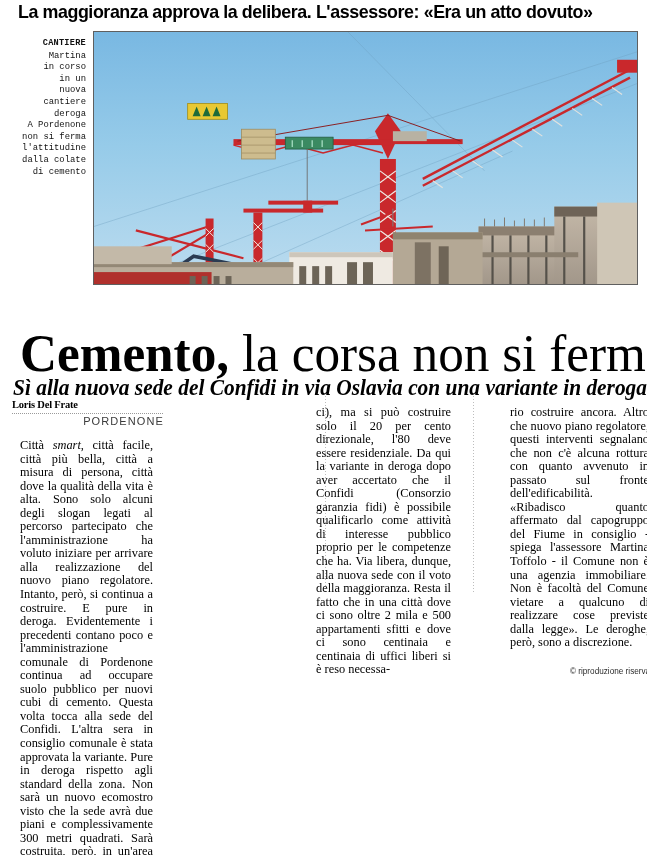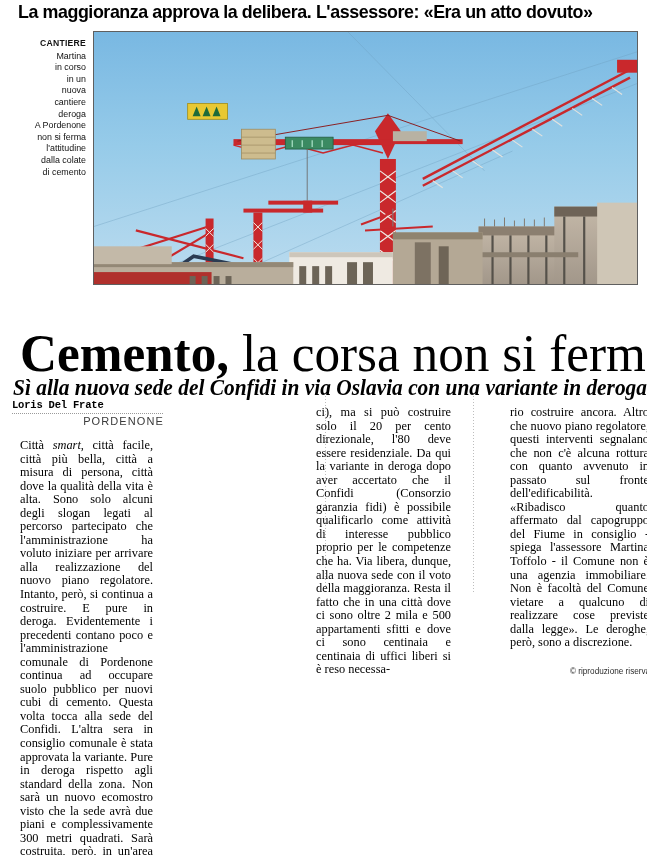--- a/index.html
+++ b/index.html
@@ -47,21 +47,21 @@
   }
   .photo-svg { display: block; width: 100%; height: 100%; }
 
   
   .caption {
     position: absolute;
     left: 12px;
     top: 38px;
     width: 74px;
     text-align: right;
-    font-family: Liberation Sans, sans-serif;
+    font-family: Liberation Mono, monospace;
     font-size: 8.9px;
     line-height: 11.6px;
     color: #111;
   }
   .caption .cap-head {
     font-weight: bold;
     font-size: 8.6px;
     letter-spacing: 0.25px;
     display: block;
     margin-bottom: 1px;
@@ -101,21 +101,21 @@
   }
 
   
   .byline {
     position: absolute;
     left: 12px;
     top: 399px;
     width: 152px;
   }
   .byline .author {
-    font-family: Liberation Mono, monospace;
+    font-family: Liberation Serif, serif;
     font-weight: bold;
     font-size: 10.5px;
     line-height: 12px;
     letter-spacing: -0.2px;
     color: #000;
   }
   .byline .rule {
     height: 1px;
     margin-top: 2px;
     background-image: repeating-linear-gradient(to right, #9a9a9a 0px, #9a9a9a 1px, transparent 1px, transparent 2px);

